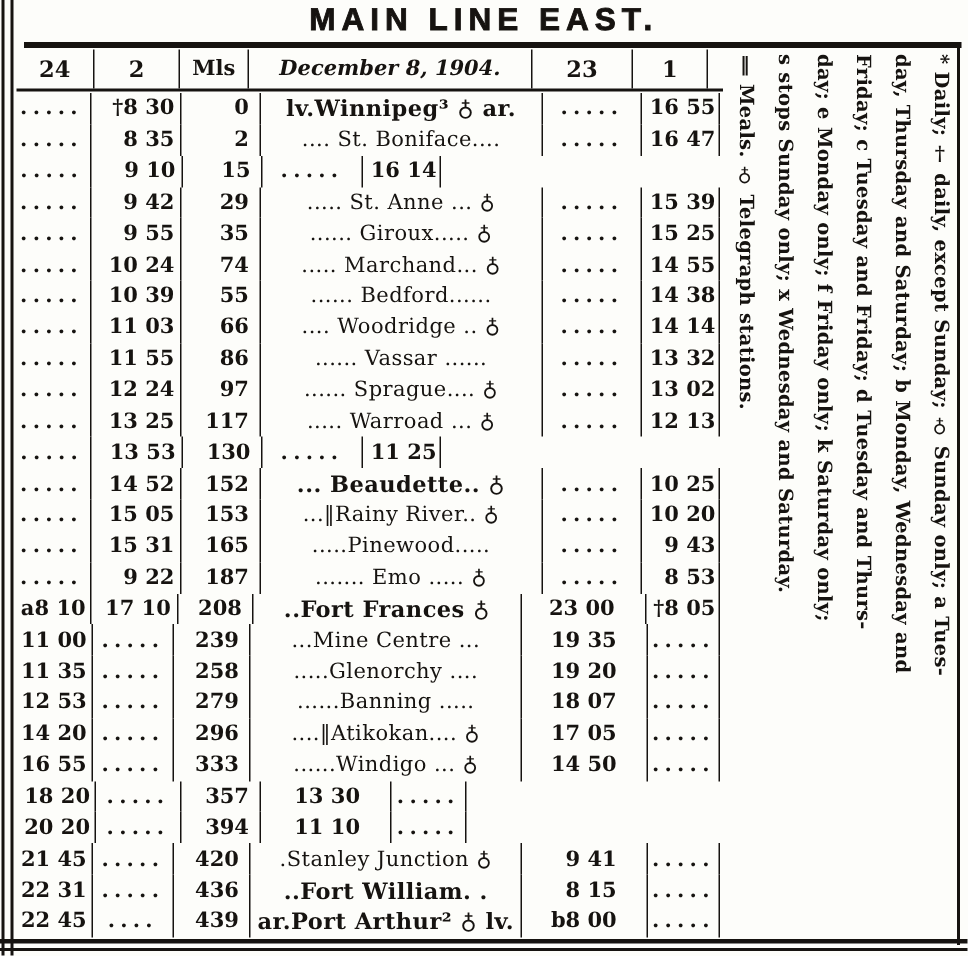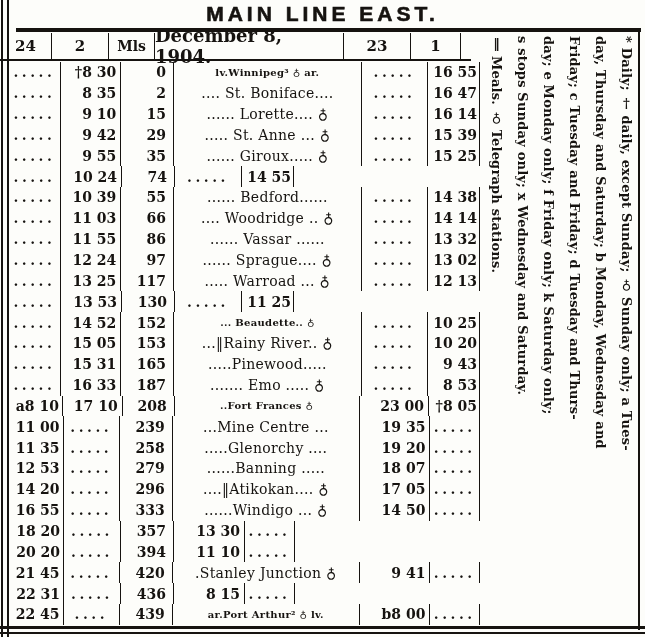--- a/index.html
+++ b/index.html
@@ -24,47 +24,47 @@
   .title{
     position:absolute;left:0;top:2px;width:645px;
     text-align:center;
     font-family:"Liberation Sans",sans-serif;
     font-weight:bold;font-size:21px;letter-spacing:4px;
     -webkit-text-stroke:0.6px #161310;
   }
 
   
   .header-row{
-    position:absolute;left:0;top:33px;width:471px;height:26px;
+    position:absolute;left:11px;top:33px;width:471px;height:26px;
     display:flex;align-items:center;
     border-bottom:2px solid #161310;
     font-weight:bold;font-size:15px;
   }
   .rows{
     position:absolute;left:9px;top:62px;width:471px;height:563px;
     display:flex;flex-direction:column;
   }
   .row{display:flex;height:20.85px;align-items:center;}
   .cell{
     height:100%;display:flex;align-items:center;
     border-right:1.6px solid #161310;
     white-space:nowrap;overflow:hidden;
     font-size:14px;
   }
   .c24{width:51px;justify-content:flex-end;padding-right:3px;}
   .c2 {width:56px;justify-content:flex-end;padding-right:4px;}
   .cmls{width:45px;justify-content:flex-end;padding-right:7px;text-align:right;}
   .cst{width:188px;justify-content:center;letter-spacing:0.3px;}
-  .c23{width:66px;justify-content:flex-end;padding-right:4px;}
+  .c23{width:66px;justify-content:flex-end;padding-right:20px;}
   .c1 {width:49px;justify-content:flex-end;padding-right:2px;}
   .num{font-weight:bold;}
-  .cst.bold{font-weight:bold;font-size:10px;}
+  .cst.bold{font-weight:bold;font-size:15px;}
   .hc{border-right:1.6px solid #161310;display:flex;justify-content:center;align-items:center;height:100%;}
   .hc.c24,.hc.c2,.hc.cmls,.hc.c23,.hc.c1{padding:0;justify-content:center;}
-  .hdate{width:188px;font-weight:bold;font-size:18px;}
+  .hdate{width:188px;font-style:italic;font-weight:bold;font-size:14px;}
   .hmls{font-weight:bold;font-size:14px;}
   .dots{letter-spacing:3.5px;justify-content:center;padding:0;font-weight:bold;}
 
   
   .notes{
     position:absolute;left:482px;top:36px;width:157px;height:588px;
     writing-mode:vertical-rl;
     font-size:13px;font-weight:bold;
     letter-spacing:0.2px;
   }
@@ -105,21 +105,20 @@
       <div class="cell c2 num">8 35</div>
       <div class="cell cmls num">2</div>
       <div class="cell cst">.... St. Boniface....</div>
       <div class="cell c23 num dots">.....</div>
       <div class="cell c1 num">16 47</div>
     </div>
       <div class="row">
       <div class="cell c24 num dots">.....</div>
       <div class="cell c2 num">9 10</div>
       <div class="cell cmls num">15</div>
-      <div class="cell cst">...... Lorette.... ♁</div>
       <div class="cell c23 num dots">.....</div>
       <div class="cell c1 num">16 14</div>
     </div>
       <div class="row">
       <div class="cell c24 num dots">.....</div>
       <div class="cell c2 num">9 42</div>
       <div class="cell cmls num">29</div>
       <div class="cell cst">..... St. Anne ... ♁</div>
       <div class="cell c23 num dots">.....</div>
       <div class="cell c1 num">15 39</div>
@@ -129,20 +128,21 @@
       <div class="cell c2 num">9 55</div>
       <div class="cell cmls num">35</div>
       <div class="cell cst">...... Giroux..... ♁</div>
       <div class="cell c23 num dots">.....</div>
       <div class="cell c1 num">15 25</div>
     </div>
       <div class="row">
       <div class="cell c24 num dots">.....</div>
       <div class="cell c2 num">10 24</div>
       <div class="cell cmls num">74</div>
+      <div class="cell cst">..... Marchand... ♁</div>
       <div class="cell c23 num dots">.....</div>
       <div class="cell c1 num">14 55</div>
     </div>
       <div class="row">
       <div class="cell c24 num dots">.....</div>
       <div class="cell c2 num">10 39</div>
       <div class="cell cmls num">55</div>
       <div class="cell cst">...... Bedford......</div>
       <div class="cell c23 num dots">.....</div>
       <div class="cell c1 num">14 38</div>
@@ -205,21 +205,21 @@
       <div class="row">
       <div class="cell c24 num dots">.....</div>
       <div class="cell c2 num">15 31</div>
       <div class="cell cmls num">165</div>
       <div class="cell cst">.....Pinewood.....</div>
       <div class="cell c23 num dots">.....</div>
       <div class="cell c1 num">9 43</div>
     </div>
       <div class="row">
       <div class="cell c24 num dots">.....</div>
-      <div class="cell c2 num">16 33</div>
+      <div class="cell c2 num">9 22</div>
       <div class="cell cmls num">187</div>
       <div class="cell cst">....... Emo ..... ♁</div>
       <div class="cell c23 num dots">.....</div>
       <div class="cell c1 num">8 53</div>
     </div>
       <div class="row">
       <div class="cell c24 num">a8 10</div>
       <div class="cell c2 num">17 10</div>
       <div class="cell cmls num">208</div>
       <div class="cell cst bold">..Fort Frances ♁</div>
@@ -285,20 +285,21 @@
       <div class="cell c2 num dots">.....</div>
       <div class="cell cmls num">420</div>
       <div class="cell cst">.Stanley Junction ♁</div>
       <div class="cell c23 num">9 41</div>
       <div class="cell c1 num dots">.....</div>
     </div>
       <div class="row">
       <div class="cell c24 num">22 31</div>
       <div class="cell c2 num dots">.....</div>
       <div class="cell cmls num">436</div>
+      <div class="cell cst bold">..Fort William. .</div>
       <div class="cell c23 num">8 15</div>
       <div class="cell c1 num dots">.....</div>
     </div>
       <div class="row">
       <div class="cell c24 num">22 45</div>
       <div class="cell c2 num dots">....</div>
       <div class="cell cmls num">439</div>
       <div class="cell cst bold">ar.Port Arthur² ♁ lv.</div>
       <div class="cell c23 num">b8 00</div>
       <div class="cell c1 num dots">.....</div>

